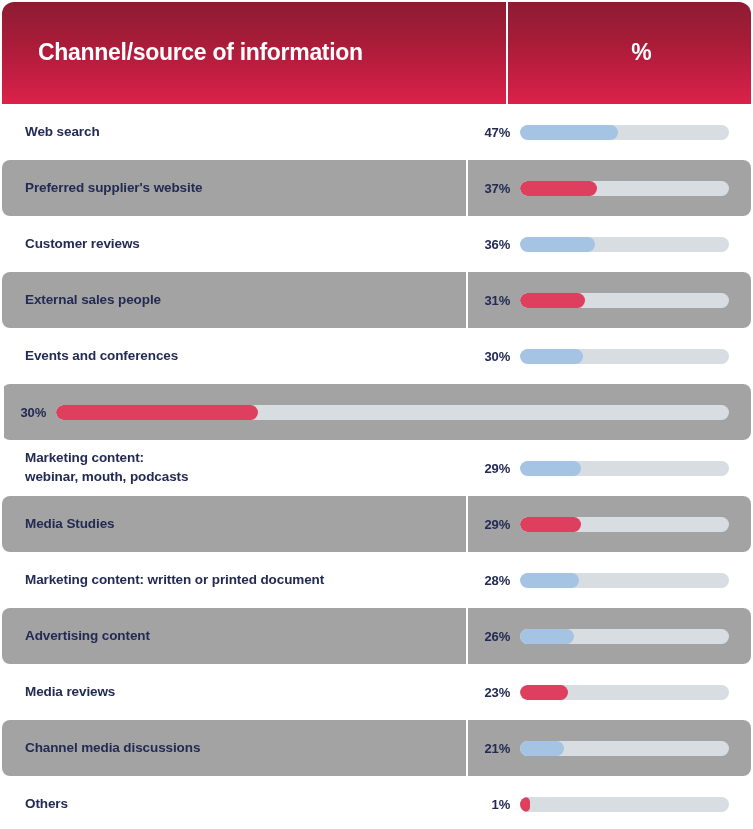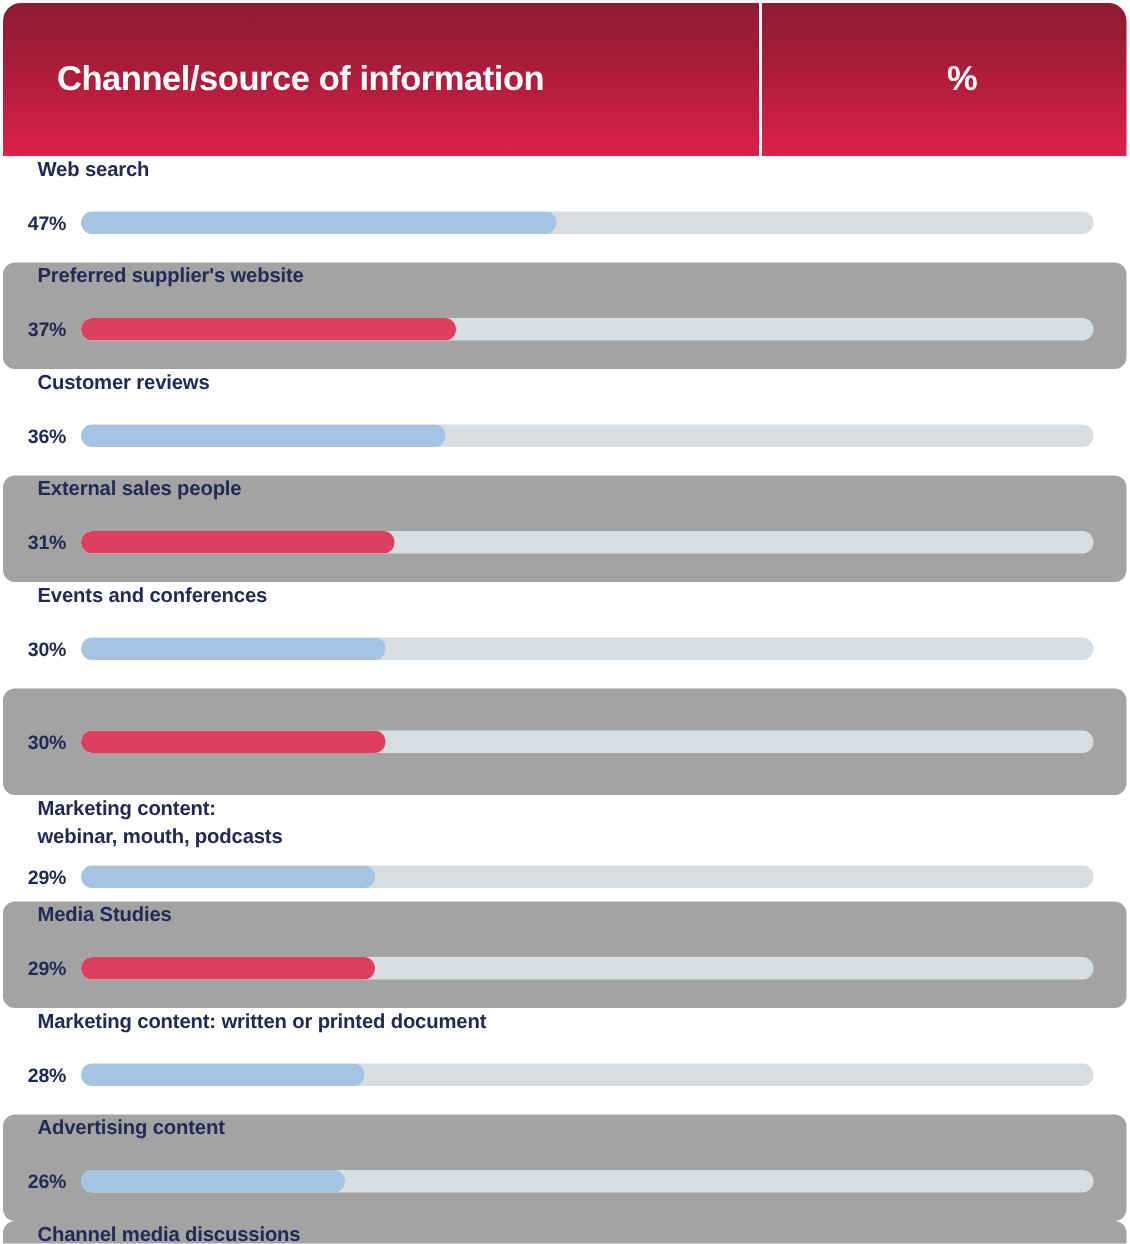--- a/index.html
+++ b/index.html
@@ -71,26 +71,25 @@
     font-weight: bold;
     line-height: 1.1;
   }
 
   
   .tbody {
     position: relative;
   }
   .row {
     position: relative;
-    height: 71px;
+    height: 56px;
     margin: 0 2px;
     display: flex;
     align-items: stretch;
     background: #ffffff;
-    flex-direction: column;
   }
   .row.alt {
     background: #a3a3a3;
     border-radius: 8px;
   }
   .row.last {
     border-radius: 0 0 10px 10px;
   }
   .cell-label {
     width: 464px;
@@ -279,20 +278,32 @@
           <div class="label-text">Advertising content</div>
         </div>
         <div class="cell-divider"></div>
         <div class="cell-value">
           <span class="pct-text">26%</span>
           <div class="bar-track">
             <div class="bar-fill blue" style="width: 26%;"></div>
           </div>
         </div>
       </div>
+      <div class="row">
+        <div class="cell-label">
+          <div class="label-text">Media reviews</div>
+        </div>
+        <div class="cell-divider"></div>
+        <div class="cell-value">
+          <span class="pct-text">23%</span>
+          <div class="bar-track">
+            <div class="bar-fill red" style="width: 23%;"></div>
+          </div>
+        </div>
+      </div>
       <div class="row alt">
         <div class="cell-label">
           <div class="label-text">Channel media discussions</div>
         </div>
         <div class="cell-divider"></div>
         <div class="cell-value">
           <span class="pct-text">21%</span>
           <div class="bar-track">
             <div class="bar-fill blue" style="width: 21%;"></div>
           </div>

